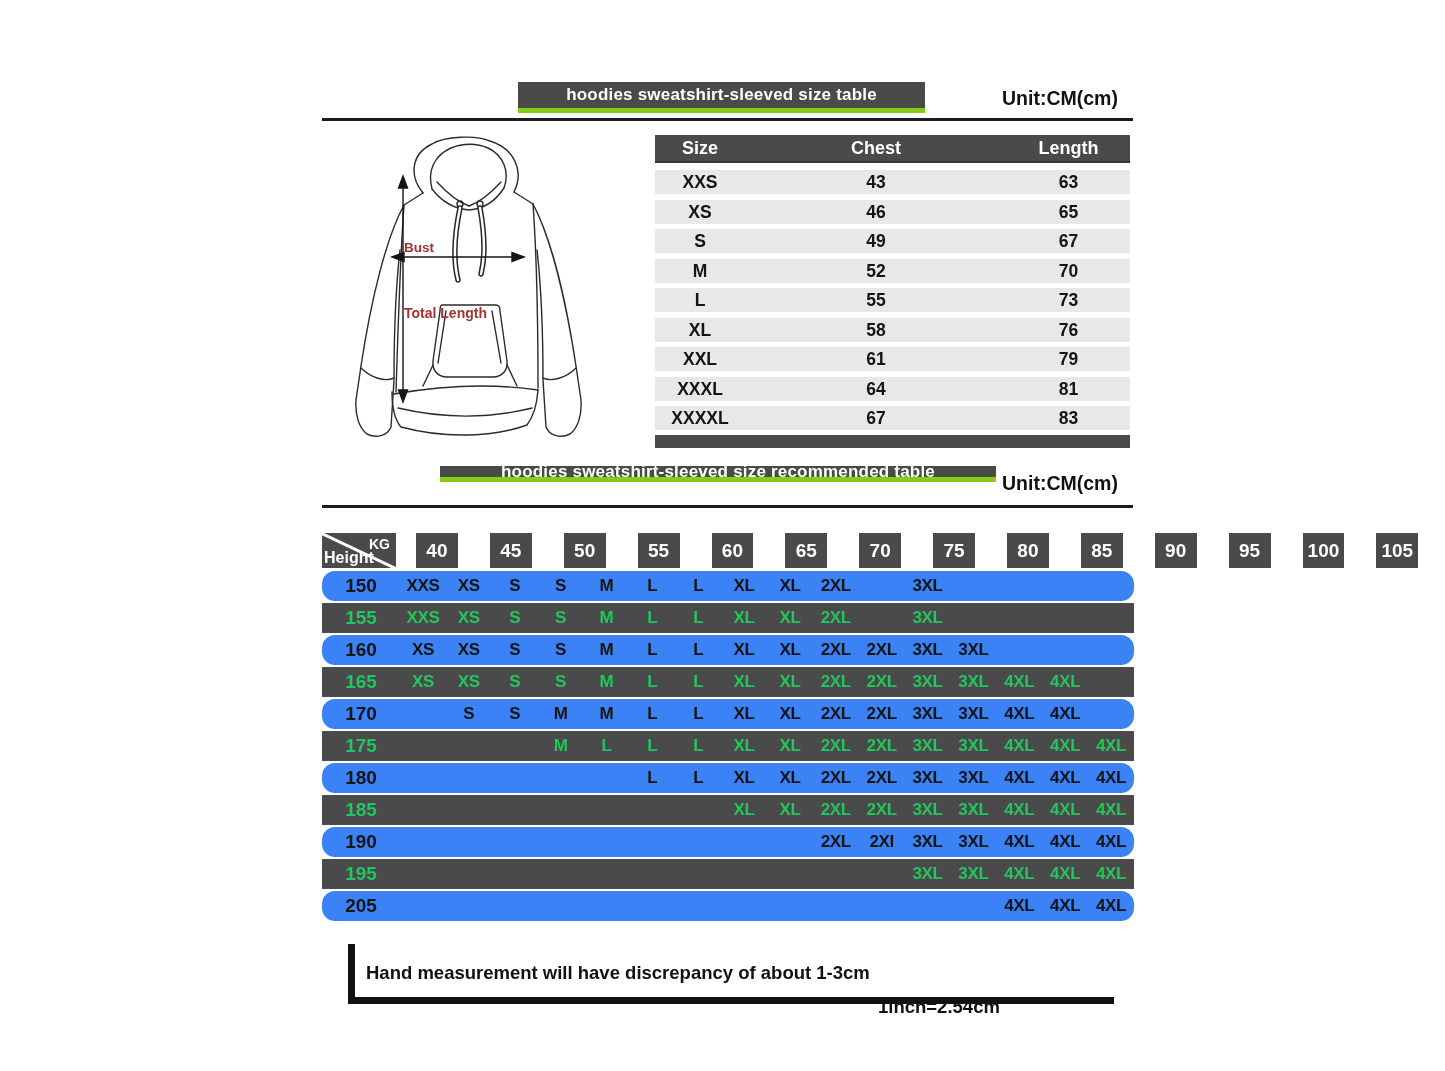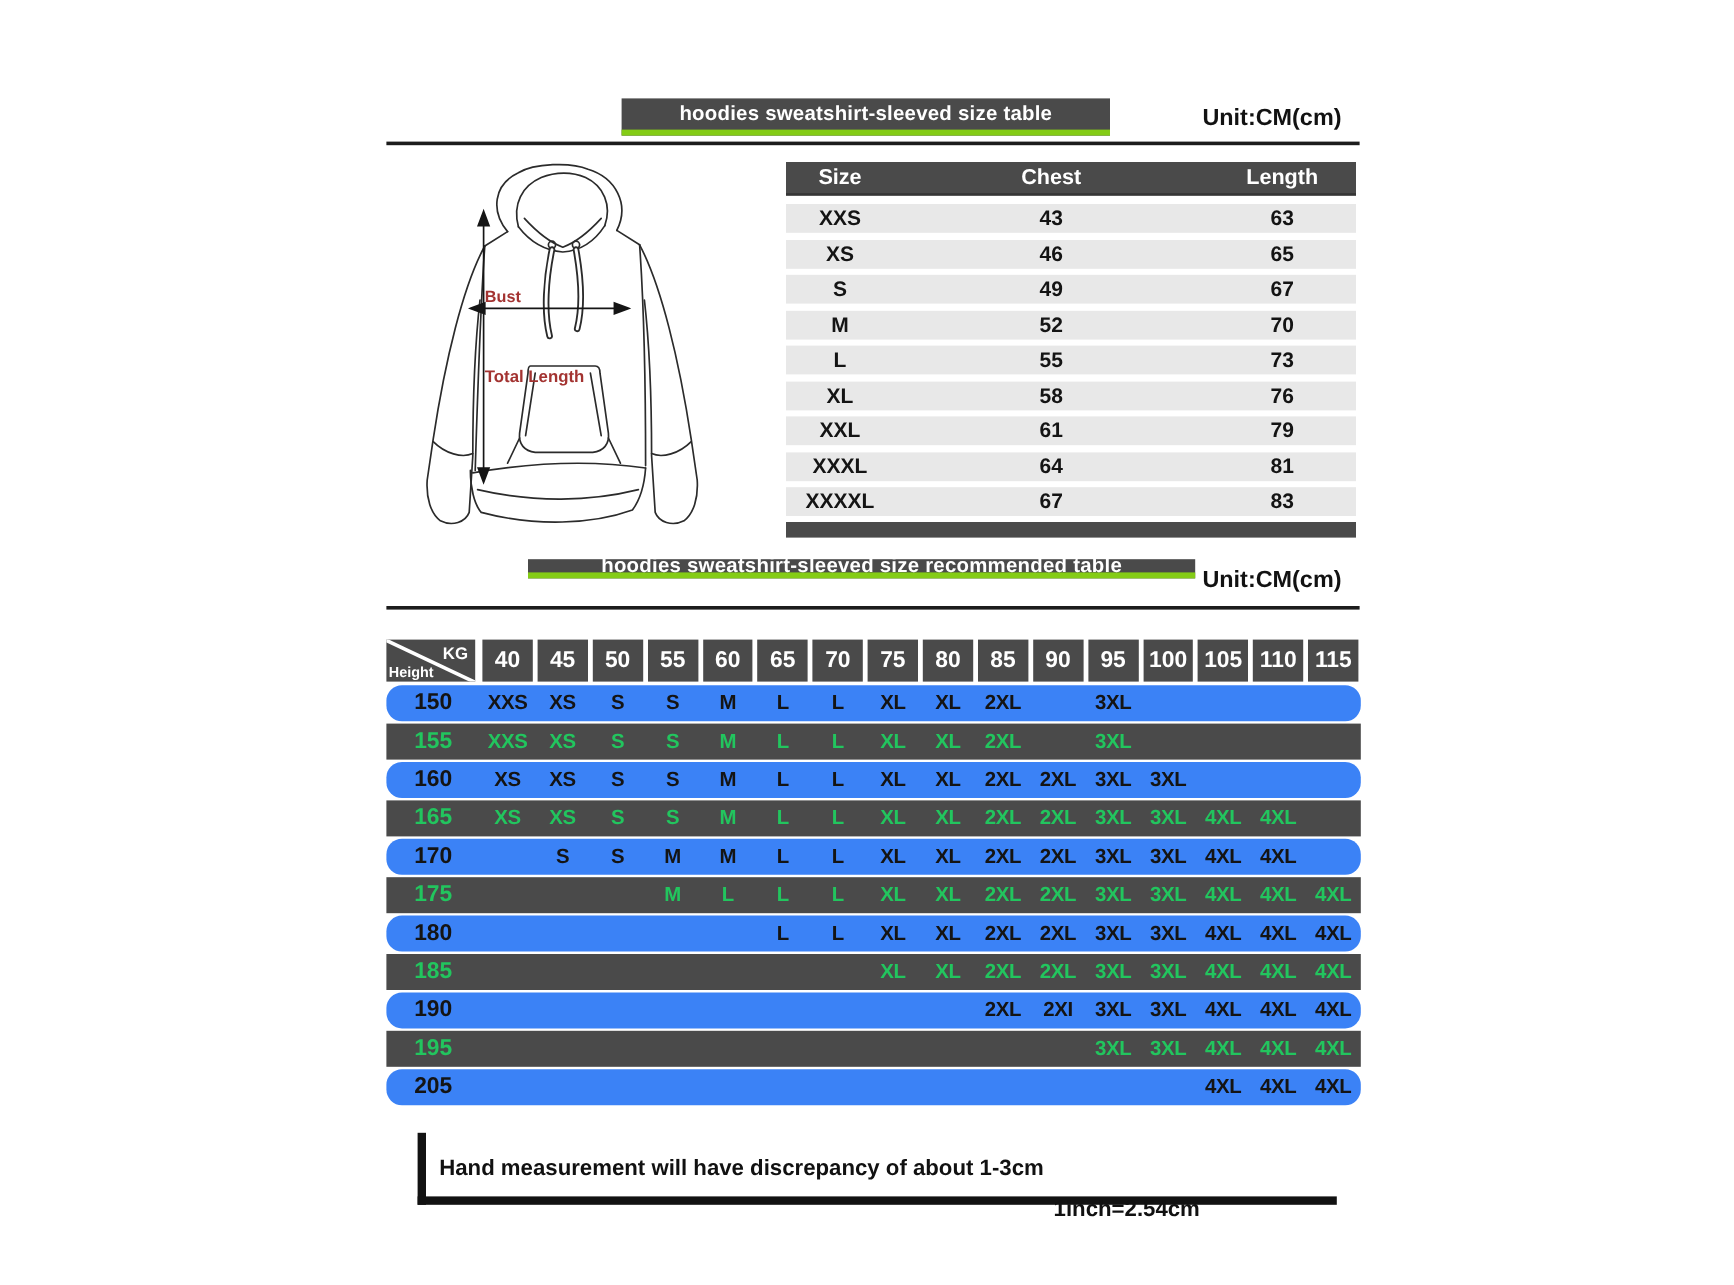--- a/index.html
+++ b/index.html
@@ -48,23 +48,23 @@
   .mheader{display:flex;height:35px;margin-bottom:3px;}
   .corner{
     position:relative;flex:0 0 74px;margin-right:4px;background:#4a4a4a;
     color:#fff;font-weight:bold;overflow:hidden;
   }
   .corner .diag{
     position:absolute;left:0;top:-1px;width:84px;height:3px;background:#fff;
     transform:rotate(25.3deg);transform-origin:0 0;
   }
   .corner .kg{position:absolute;right:6px;top:3px;font-size:14px;}
-  .corner .hgt{position:absolute;left:2px;bottom:1px;font-size:12px;}
+  .corner .hgt{position:absolute;left:2px;bottom:1px;font-size:16px;}
   .wbox{
-    flex:0 0 41.875px;margin:0 2px;background:#4a4a4a;color:#fff;
+    flex:0 0 41.875px;margin:0 16px;background:#4a4a4a;color:#fff;
     font-weight:bold;font-size:19px;display:flex;align-items:center;justify-content:center;
   }
   .mrow{display:flex;height:30px;margin-bottom:2px;align-items:center;}
   .mrow.light{background:#3b82f6;color:#141414;border-radius:13px;}
   .mrow.dark{background:#4a4a4a;color:#22c55e;}
   .hcell{flex:0 0 78px;text-align:center;font-weight:bold;font-size:19px;}
   .mcell{flex:0 0 45.875px;text-align:center;font-weight:bold;font-size:17px;letter-spacing:-0.3px;}
 
   
   #vbar{position:absolute;left:348px;top:944px;width:7px;height:60px;background:#121212;}

